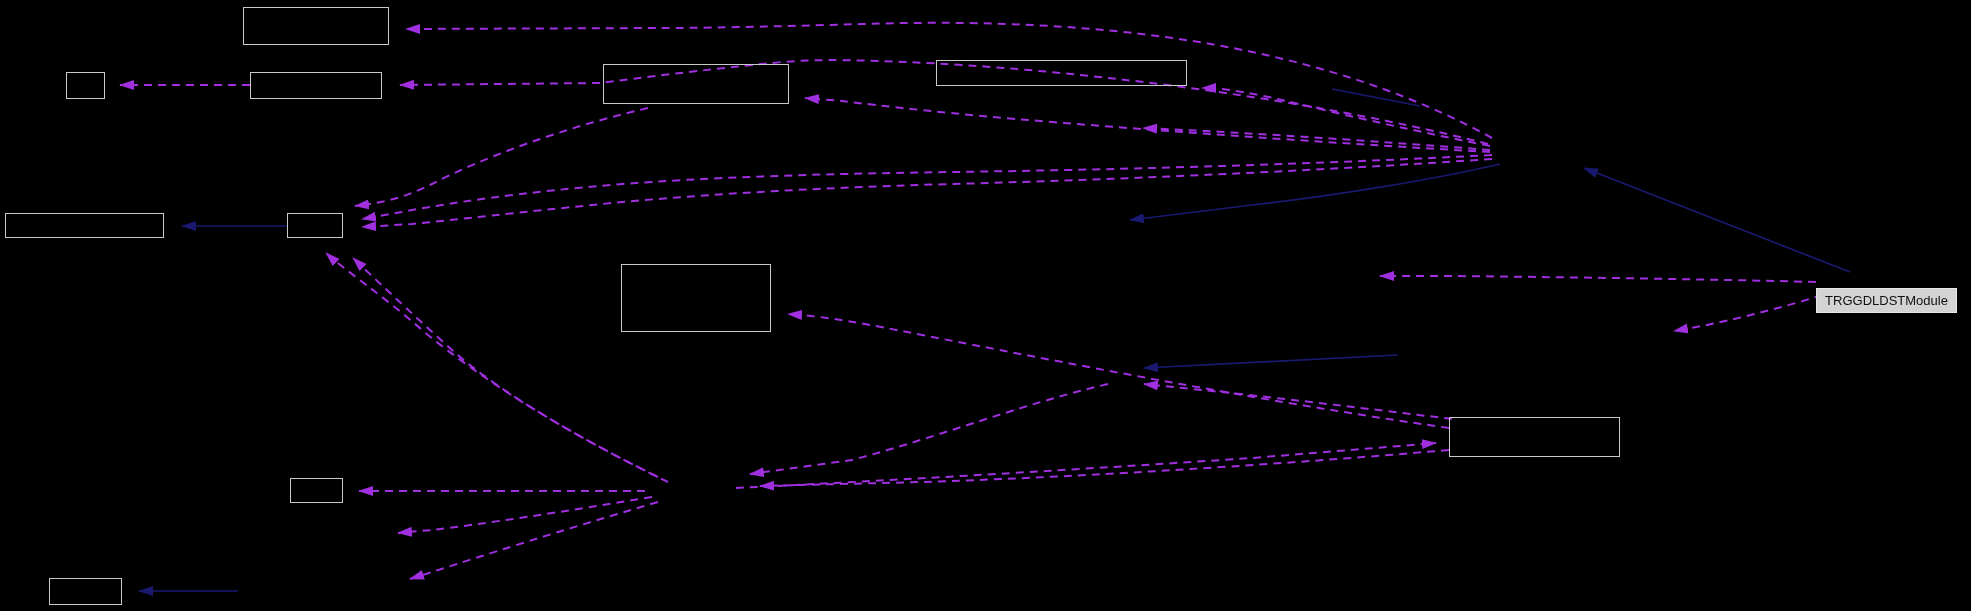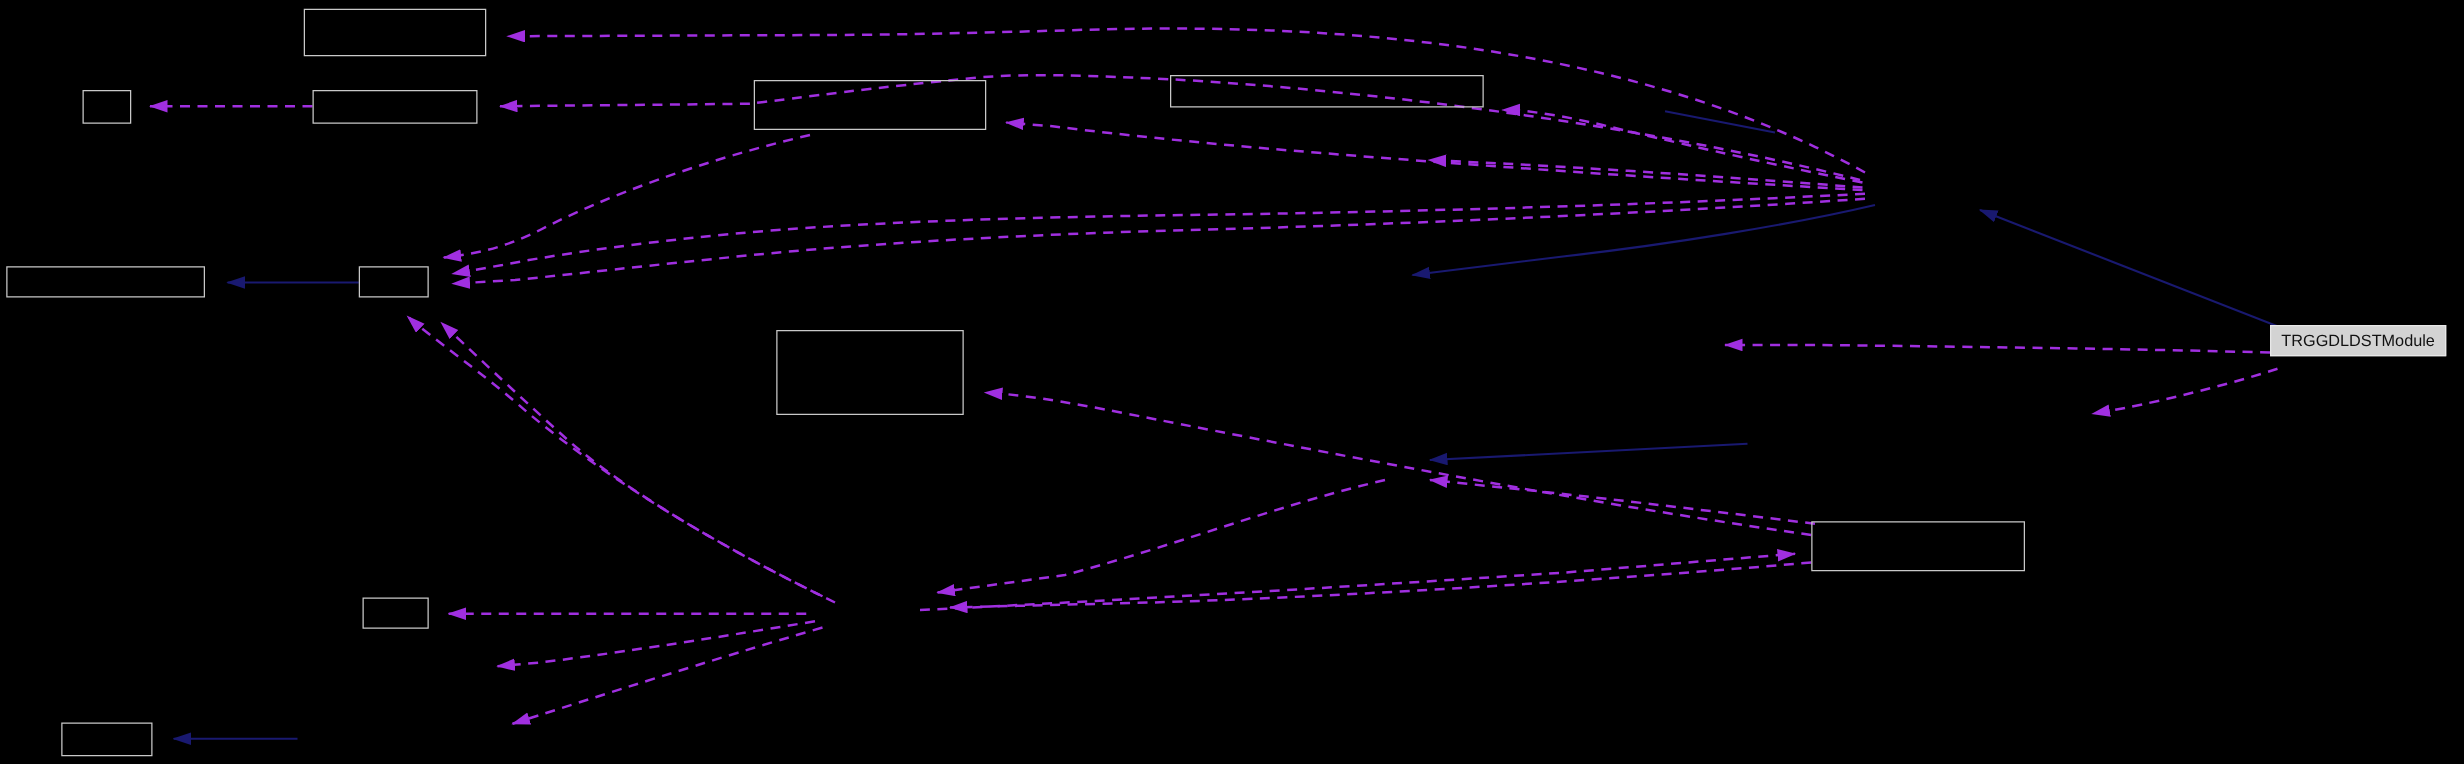--- a/index.html
+++ b/index.html
@@ -58,17 +58,17 @@
       <div class="gnode" style="left: 66px; top: 72px; width: 39px; height: 27px;"></div>
       <div class="gnode" style="left: 250px; top: 72px; width: 132px; height: 27px;"></div>
       <div class="gnode" style="left: 603px; top: 64px; width: 186px; height: 40px;"></div>
       <div class="gnode" style="left: 936px; top: 60px; width: 251px; height: 26px;"></div>
       <div class="gnode" style="left: 5px; top: 213px; width: 159px; height: 25px;"></div>
       <div class="gnode" style="left: 287px; top: 213px; width: 56px; height: 25px;"></div>
       <div class="gnode" style="left: 621px; top: 264px; width: 150px; height: 68px;"></div>
       <div class="gnode" style="left: 1449px; top: 417px; width: 171px; height: 40px;"></div>
       <div class="gnode" style="left: 290px; top: 478px; width: 53px; height: 25px;"></div>
       <div class="gnode" style="left: 49px; top: 578px; width: 73px; height: 27px;"></div>
-      <div class="gnode labeled" style="left: 1816px; top: 260px; width: 141px; height: 25px;">
+      <div class="gnode labeled" style="left: 1816px; top: 288px; width: 141px; height: 25px;">
         <span>TRGGDLDSTModule</span>
       </div>
     </div>
 </div>
 
 </body></html>

